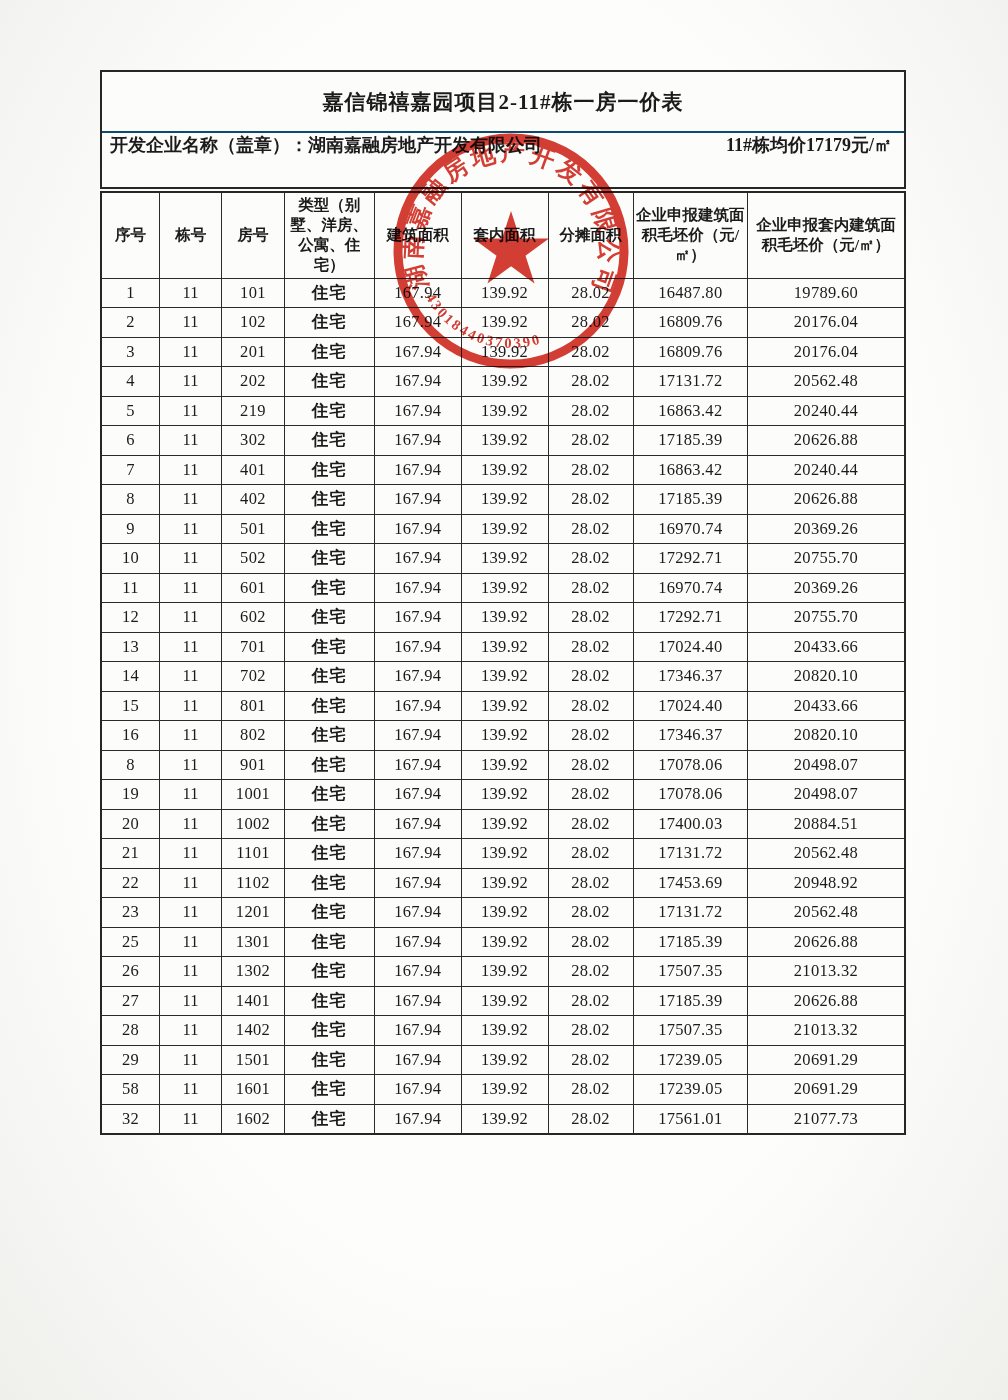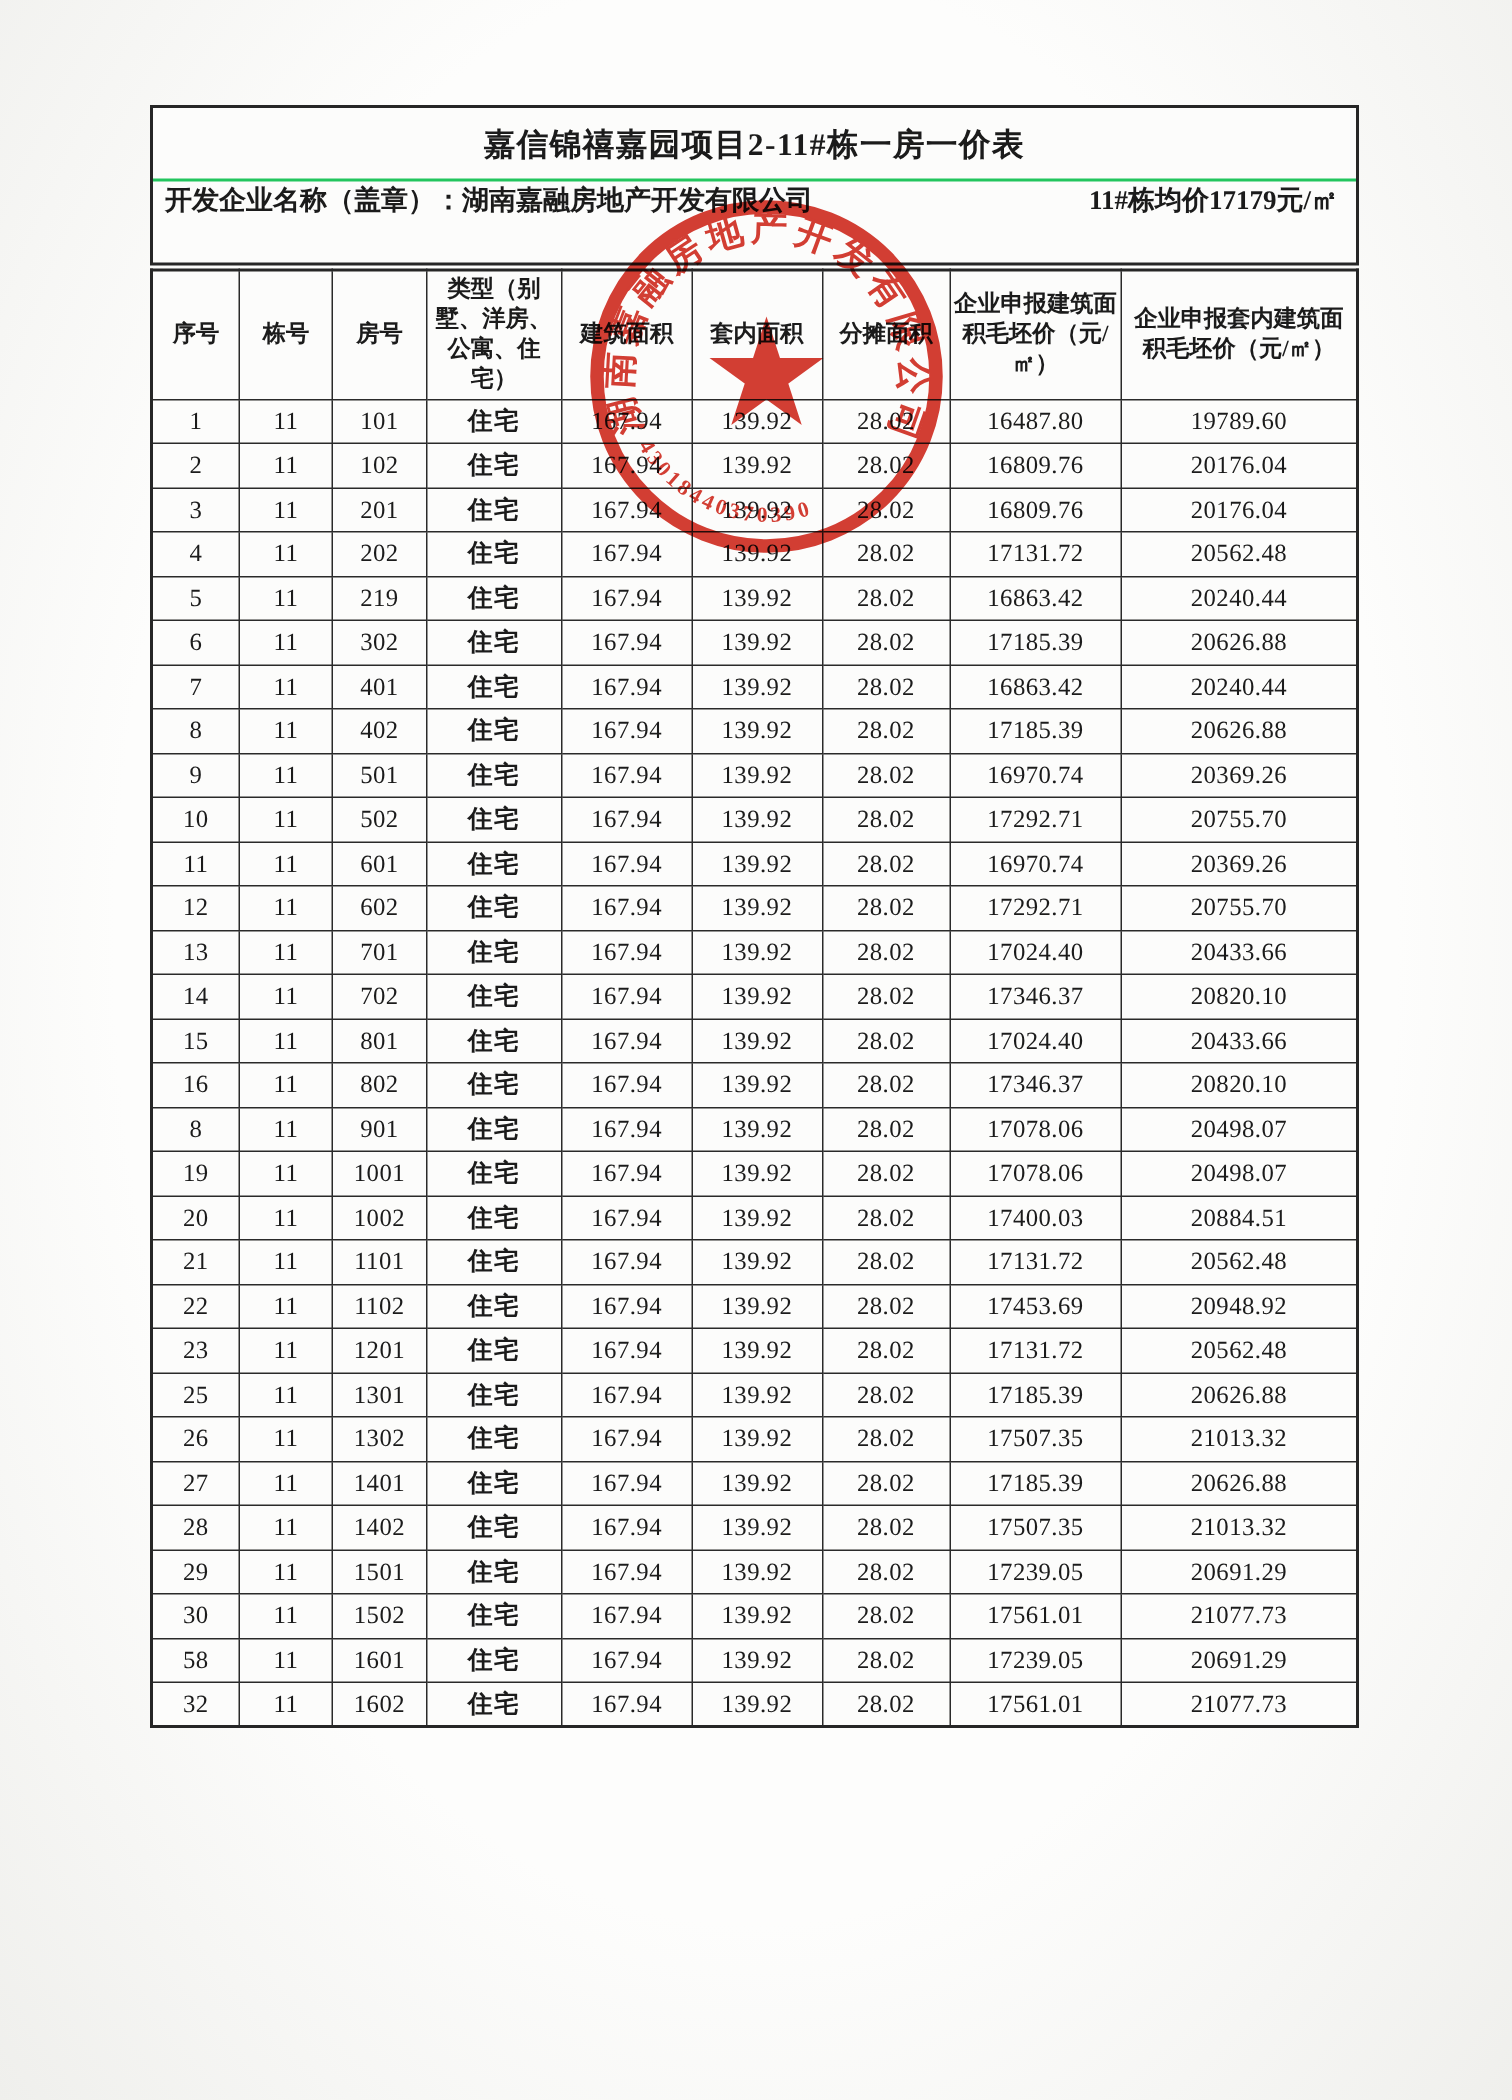--- a/index.html
+++ b/index.html
@@ -14,22 +14,22 @@
     overflow: hidden;
   }
   .doc {
     position: absolute;
     left: 100px; top: 70px;
     width: 806px;
   }
   
   .head-box { border: 2.5px solid #262626; background: #fcfcfb; }
   .title-row {
-    height: 49px;
-    border-bottom: 2px solid #22c55e;
+    height: 61px;
+    border-bottom: 2px solid #0c4a6e;
     display: flex; align-items: center; justify-content: center;
     font-size: 21px; font-weight: bold; letter-spacing: 1px;
   }
   .dev-row {
     height: 54px;
     display: flex; align-items: flex-start; justify-content: space-between;
     padding: 0 12px 0 8px;
     font-size: 18px; font-weight: bold;
   }
   
@@ -404,31 +404,20 @@
           <td>11</td>
           <td>1501</td>
           <td>住宅</td>
           <td>167.94</td>
           <td>139.92</td>
           <td>28.02</td>
           <td>17239.05</td>
           <td>20691.29</td>
         </tr>
         <tr>
-          <td>30</td>
-          <td>11</td>
-          <td>1502</td>
-          <td>住宅</td>
-          <td>167.94</td>
-          <td>139.92</td>
-          <td>28.02</td>
-          <td>17561.01</td>
-          <td>21077.73</td>
-        </tr>
-        <tr>
           <td>58</td>
           <td>11</td>
           <td>1601</td>
           <td>住宅</td>
           <td>167.94</td>
           <td>139.92</td>
           <td>28.02</td>
           <td>17239.05</td>
           <td>20691.29</td>
         </tr>

